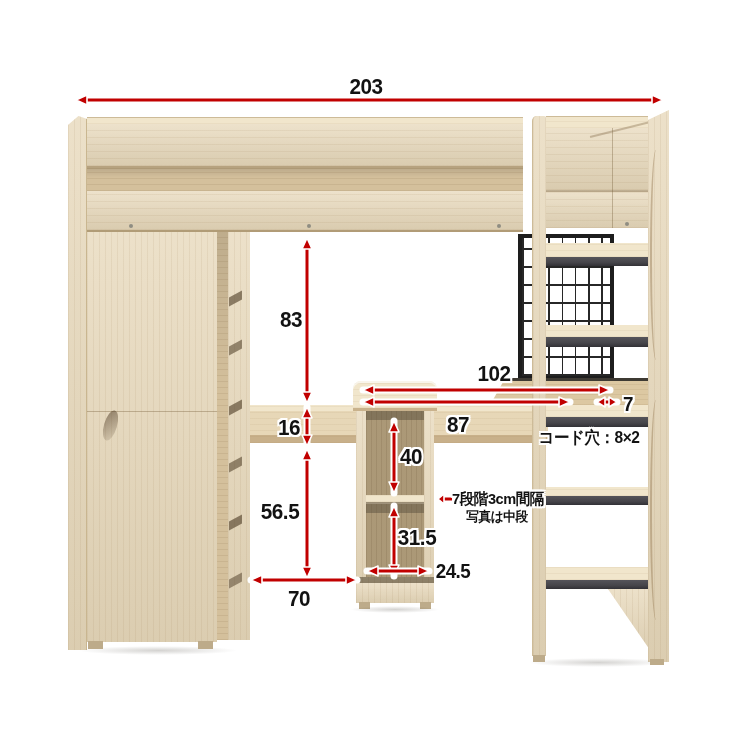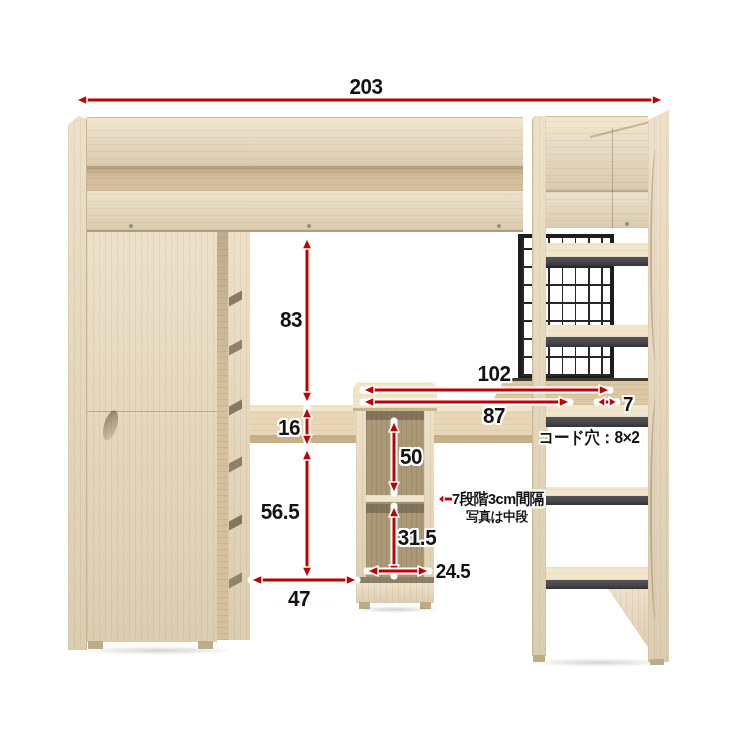--- a/index.html
+++ b/index.html
@@ -174,23 +174,23 @@
       <polygon points="429,571 418,576 418,566" fill="#c10000" stroke="#fff" stroke-width="1.6" stroke-linejoin="round"></polygon>
       <line x1="452" y1="499" x2="438" y2="499" stroke="#fff" stroke-width="7" stroke-linecap="round"></line>
       <line x1="452" y1="499" x2="442.8" y2="499" stroke="#c10000" stroke-width="3"></line>
       <polygon points="438,499 444,494 444,504" fill="#c10000" stroke="#fff" stroke-width="1.6" stroke-linejoin="round"></polygon>
     </svg>
 
   <div class="dim" style="left:366px;top:87px;">203</div>
   <div class="dim" style="left:291px;top:320px;">83</div>
   <div class="dim" style="left:289px;top:428px;">16</div>
   <div class="dim" style="left:280px;top:512px;">56.5</div>
-  <div class="dim" style="left:299px;top:599px;">47</div>
+  <div class="dim" style="left:299px;top:599px;">70</div>
   <div class="dim" style="left:494px;top:374px;">102</div>
-  <div class="dim" style="left:458px;top:416px;margin-left:36px;">87</div>
+  <div class="dim" style="left:458px;top:425px;">87</div>
   <div class="dim sz20" style="left:628px;top:404px;">7</div>
-  <div class="dim" style="left:411px;top:457px;">50</div>
+  <div class="dim" style="left:411px;top:457px;">40</div>
   <div class="dim" style="left:417px;top:538px;">31.5</div>
   <div class="dim sz20" style="left:453px;top:571px;">24.5</div>
   <div class="dim sz17" style="left:589px;top:438px;">コード穴：8×2</div>
   <div class="dim sz15" style="left:498px;top:499px;">7段階3cm間隔</div>
   <div class="dim sz13" style="left:497px;top:517px;">写真は中段</div>
 </div>
 
 </body></html>

